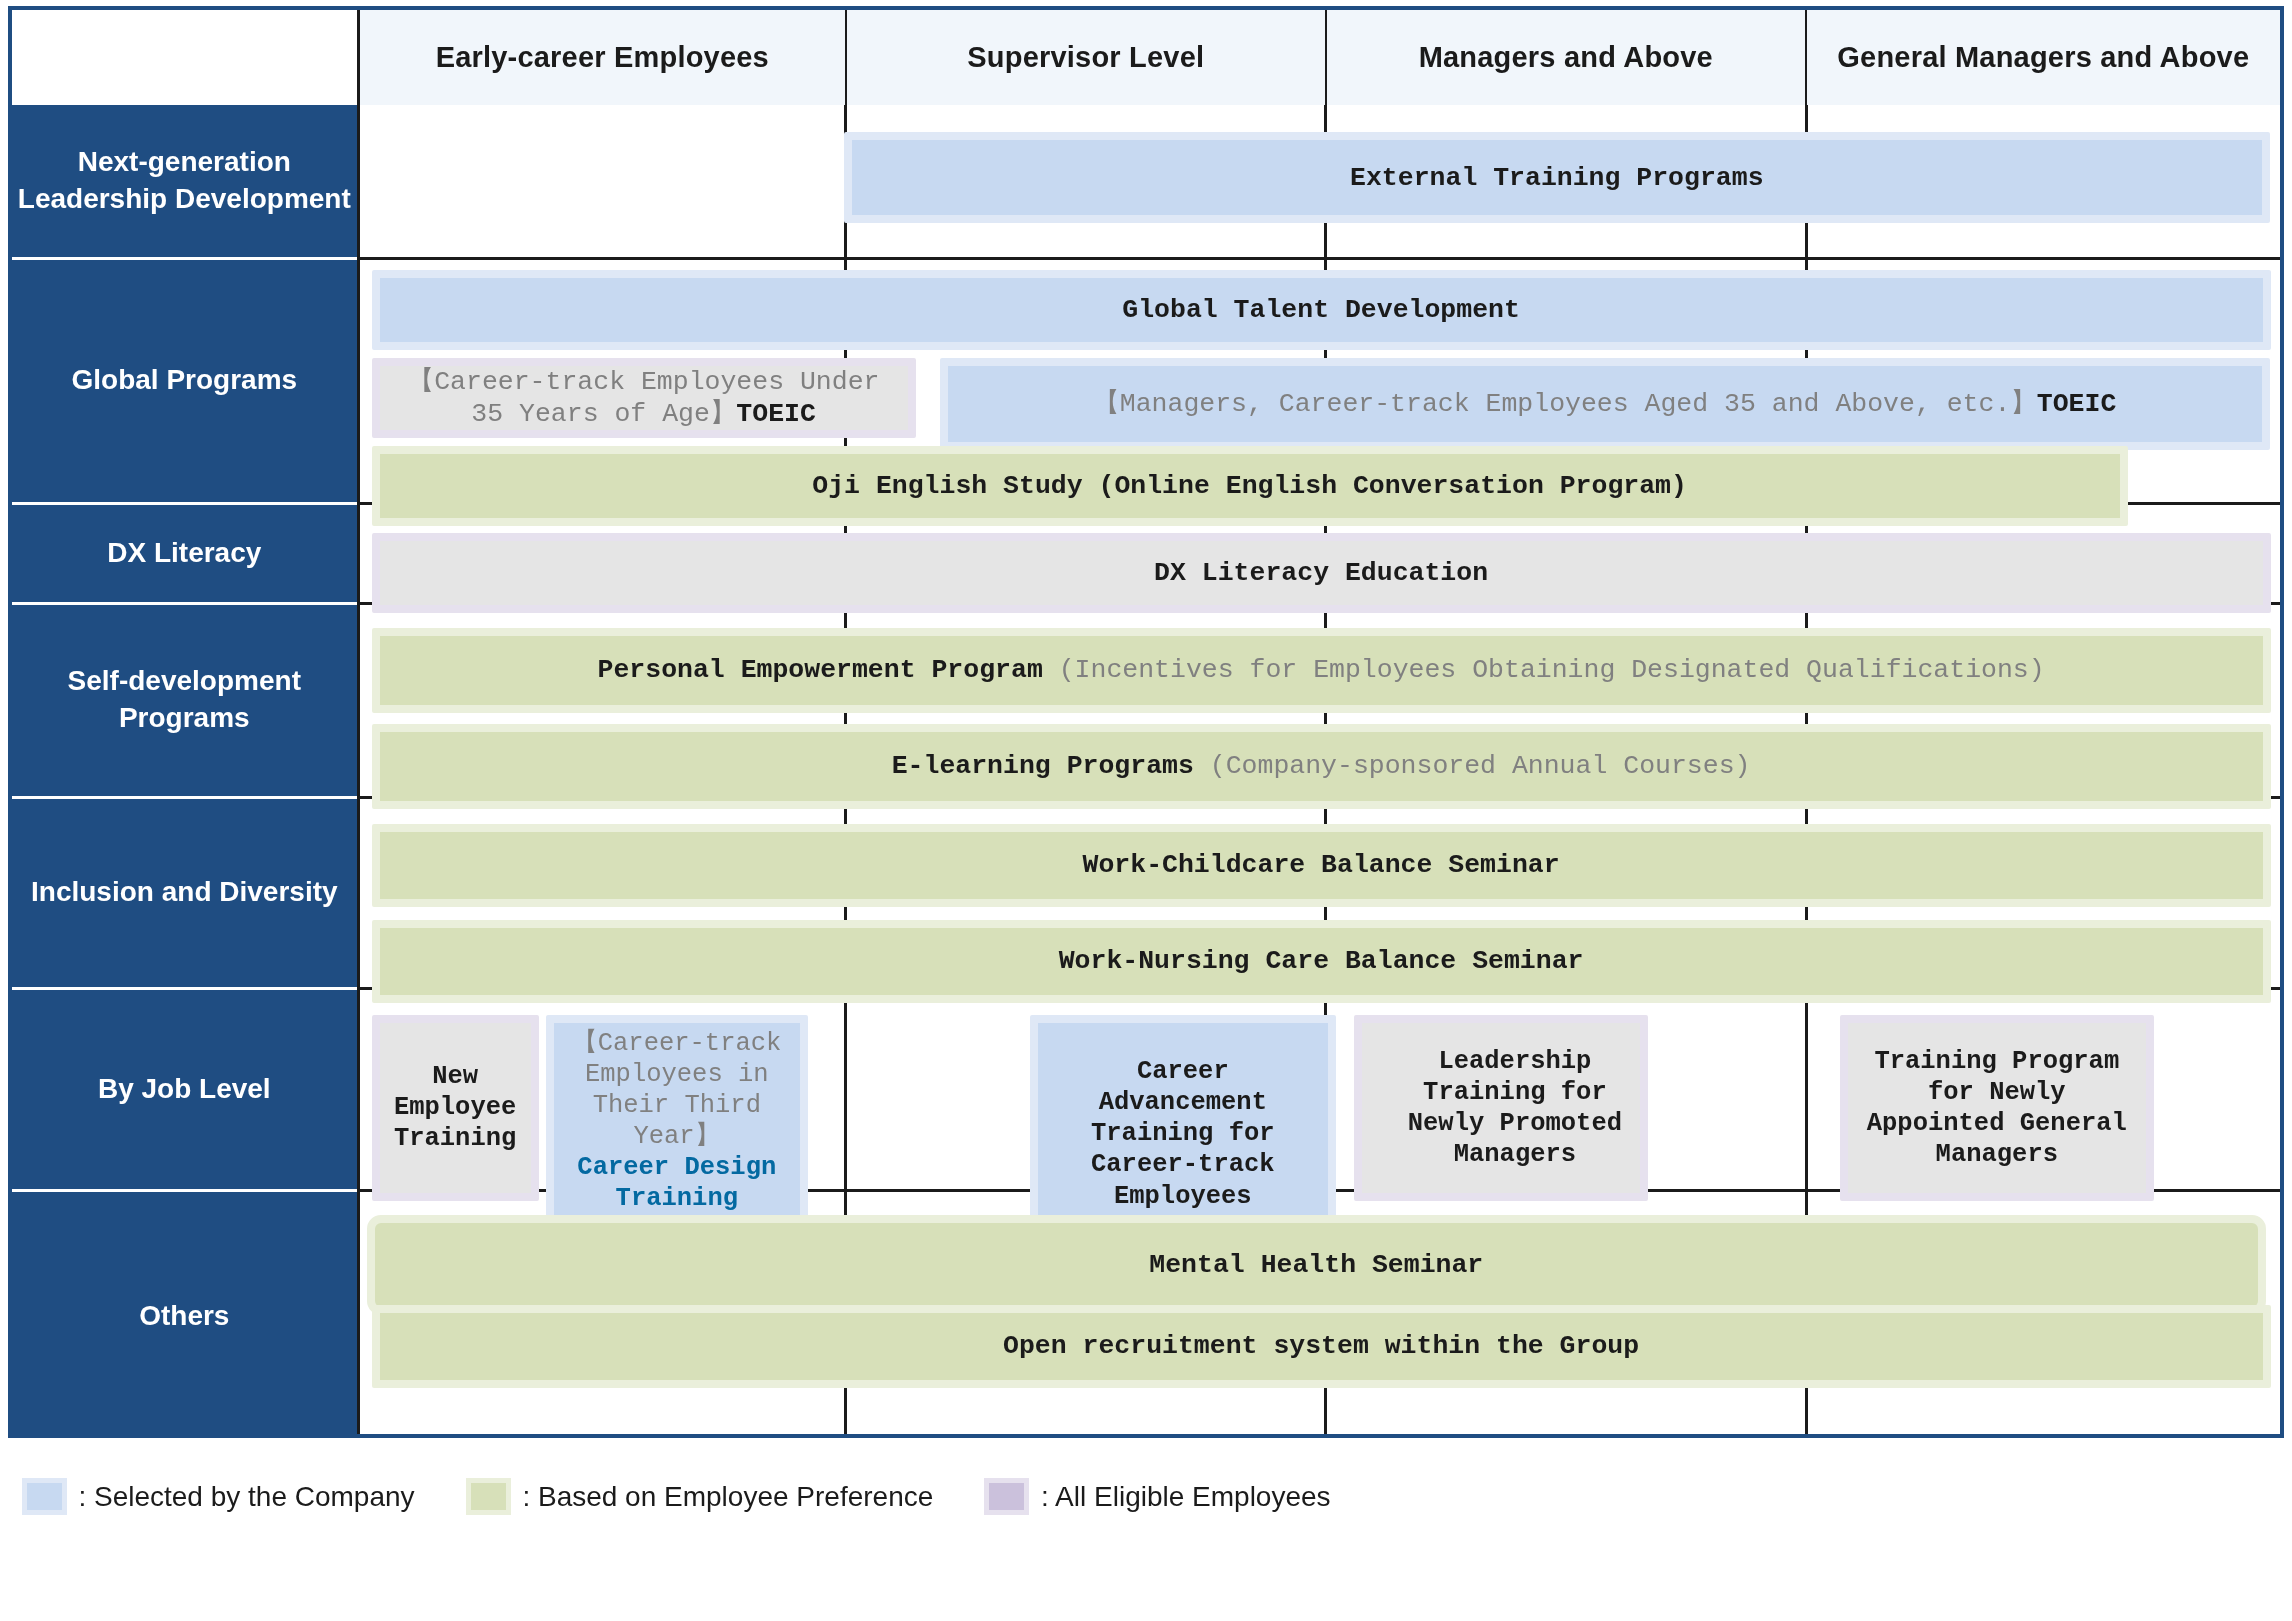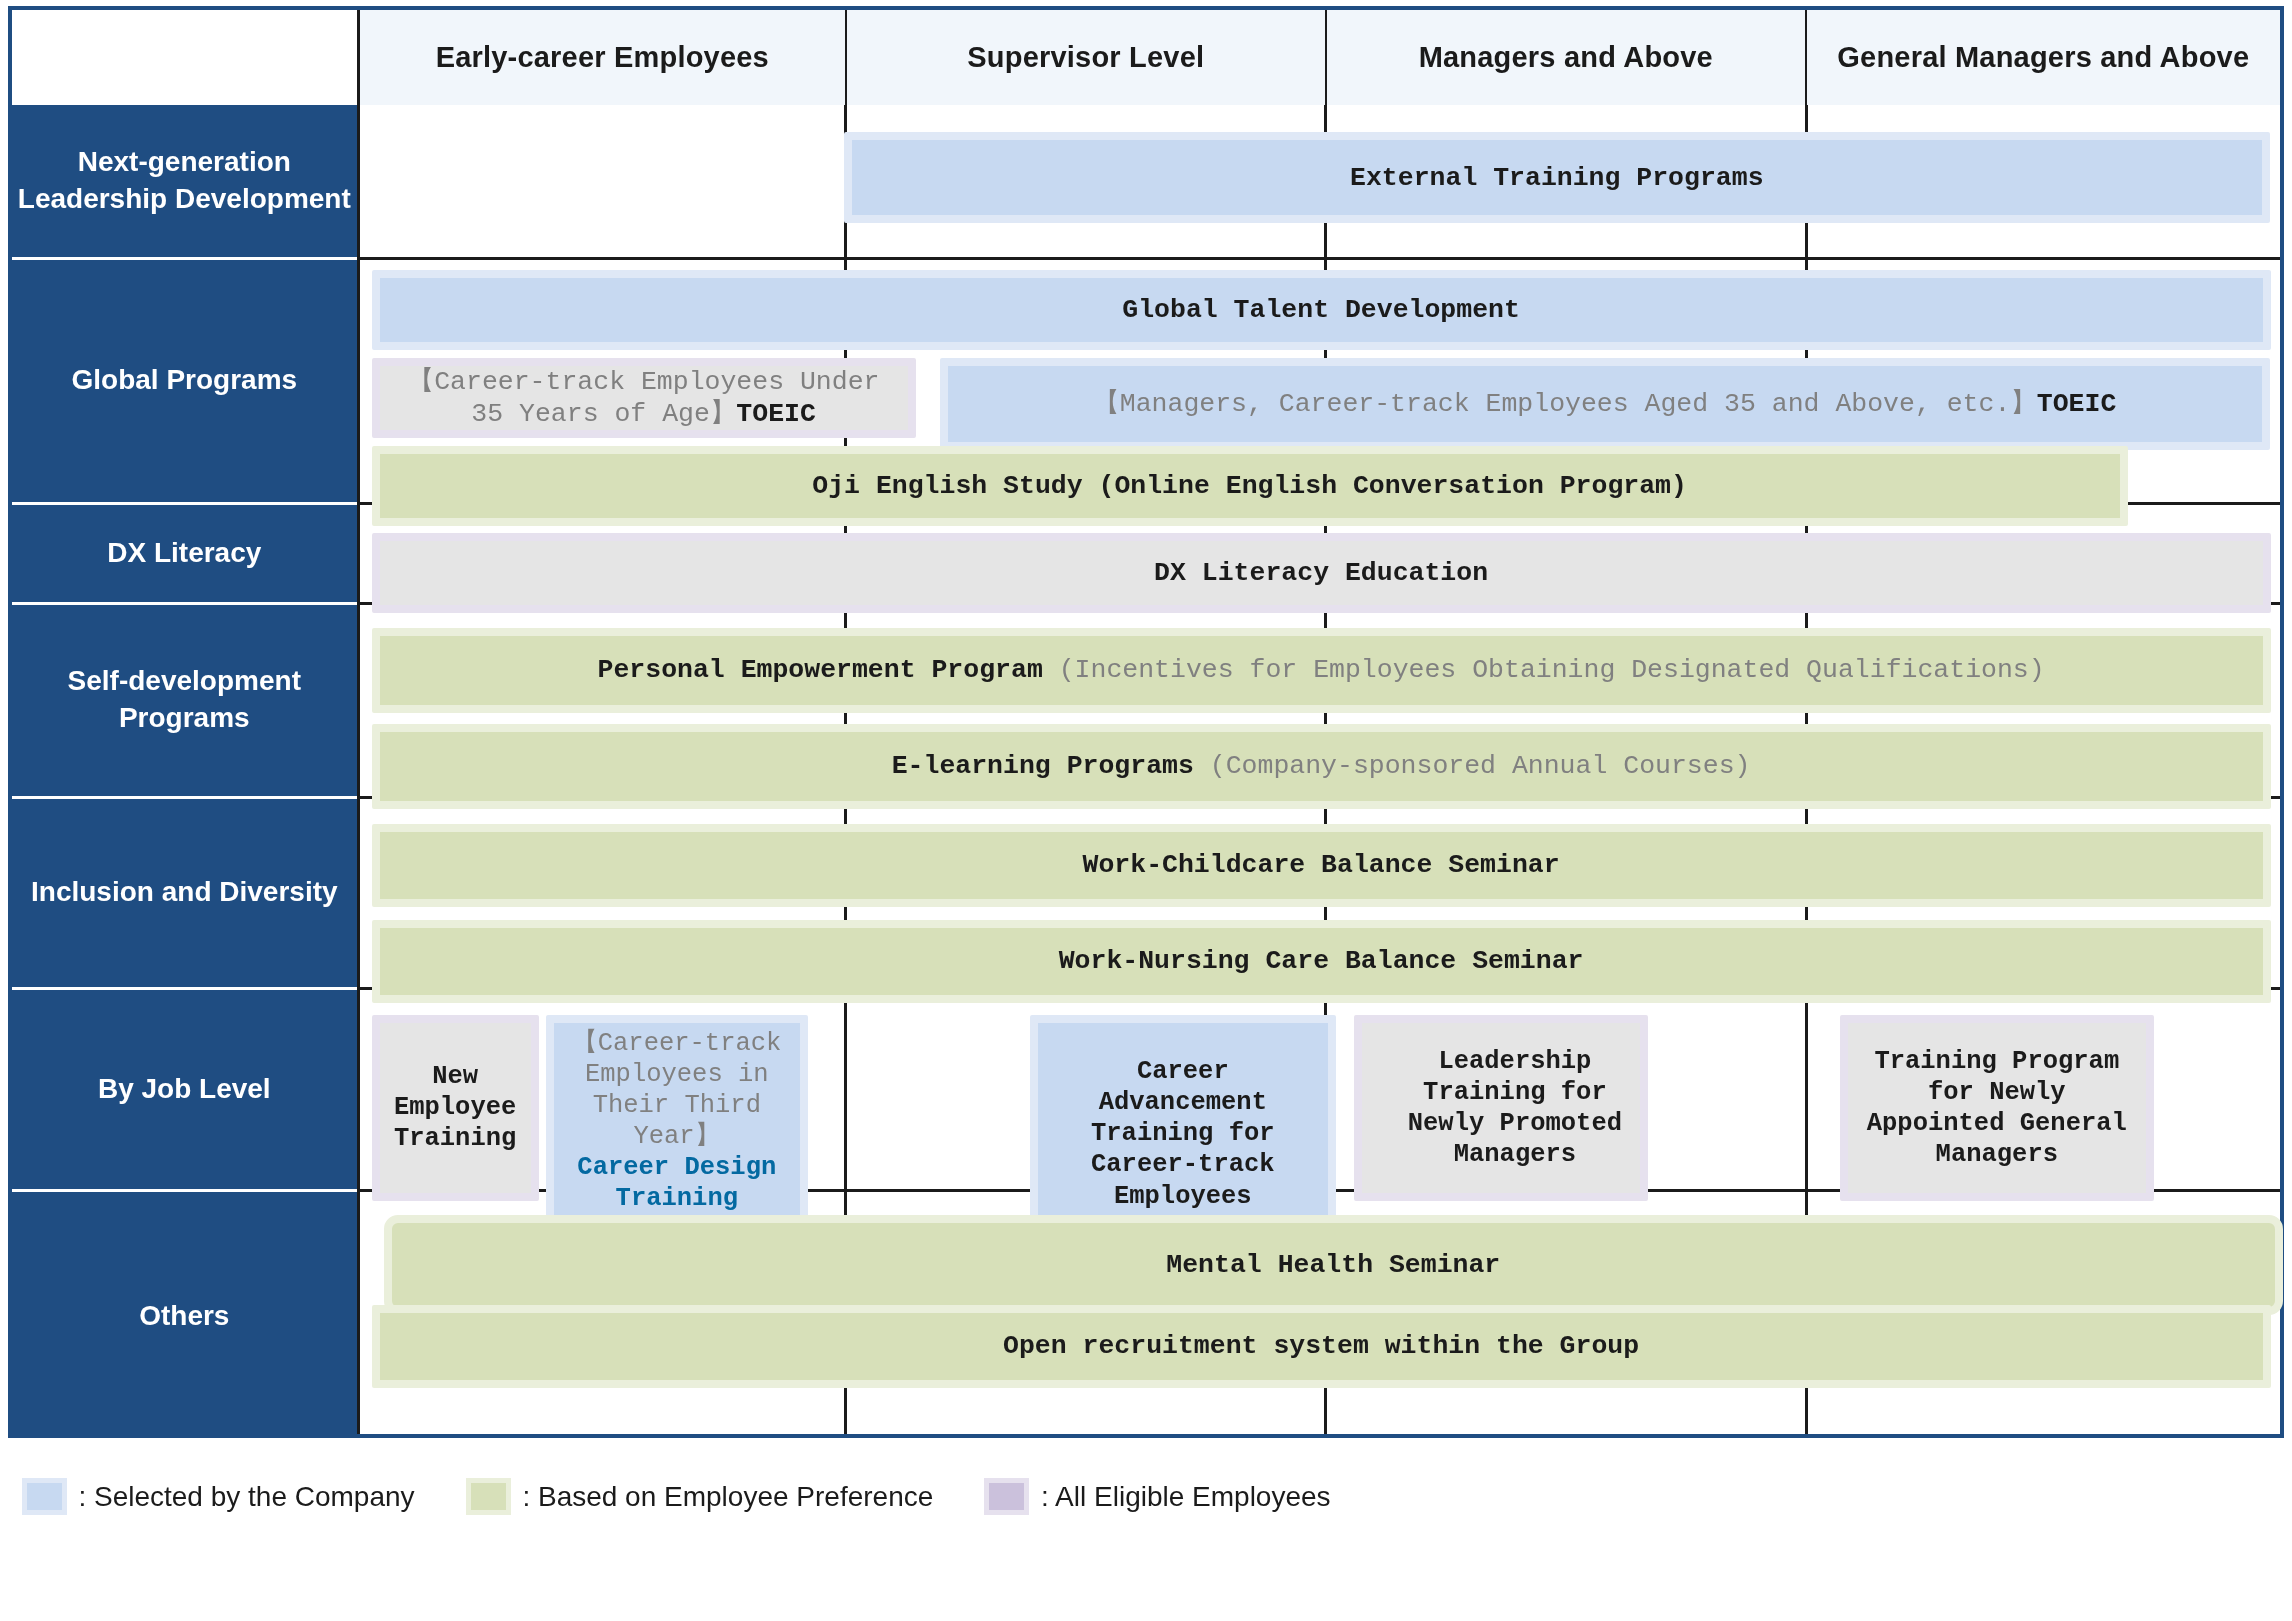--- a/index.html
+++ b/index.html
@@ -269,21 +269,21 @@
               <span class="main">Career Design Training</span>
             </span>
         </div>
 
         <div class="bar bar-blue" style="left:670px; top:910px; width:306px; height:238px; font-size:25.5px;">Career Advancement Training for Career-track Employees</div>
 
         <div class="bar bar-purple" style="left:994px; top:910px; width:294px; height:186px; font-size:25.5px;padding-left:36px;">Leadership Training for Newly Promoted Managers</div>
 
         <div class="bar bar-purple" style="left:1480px; top:910px; width:314px; height:186px; font-size:25.5px;">Training Program for Newly Appointed General Managers</div>
 
-        <div class="bar bar-green" style="left:24px; top:1110px; width:1899px; height:100px;border-radius:14px;">Mental Health Seminar</div>
+        <div class="bar bar-green" style="left:7px; top:1110px; width:1899px; height:100px;border-radius:14px;">Mental Health Seminar</div>
 
         <div class="bar bar-green" style="left:11.8px; top:1200px; width:1899px; height:83px;">Open recruitment system within the Group</div>
 
       </div>
     </div>
   </div>
 
   <div class="legend">
     <div class="legend-item">
       <span class="swatch sw-blue"></span>

